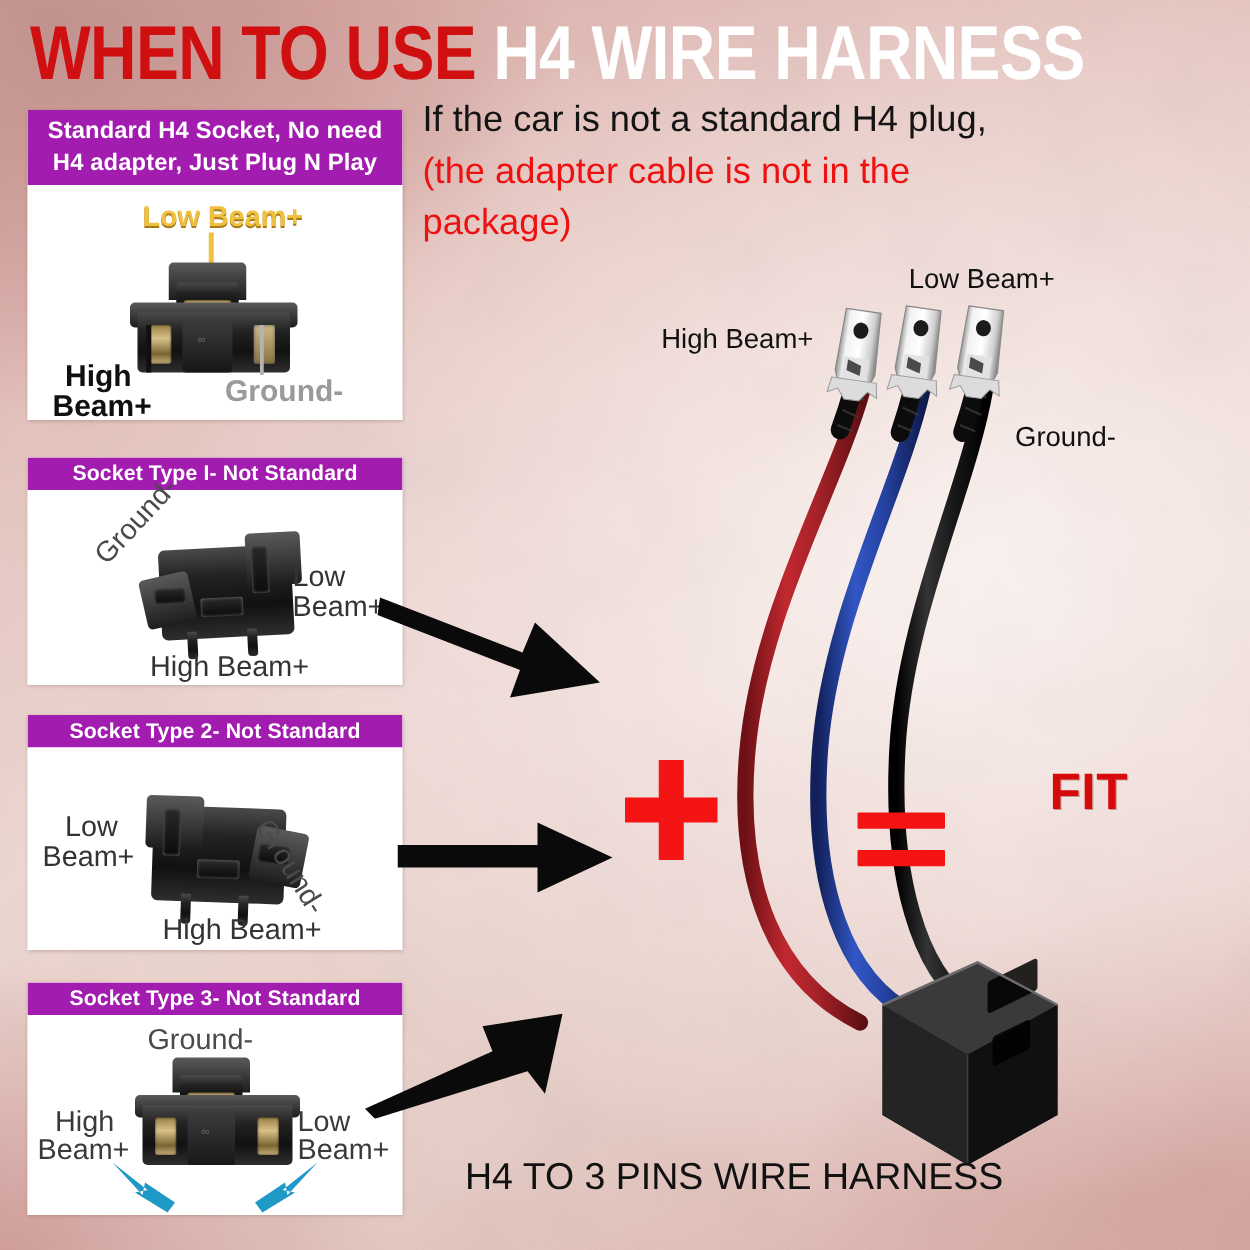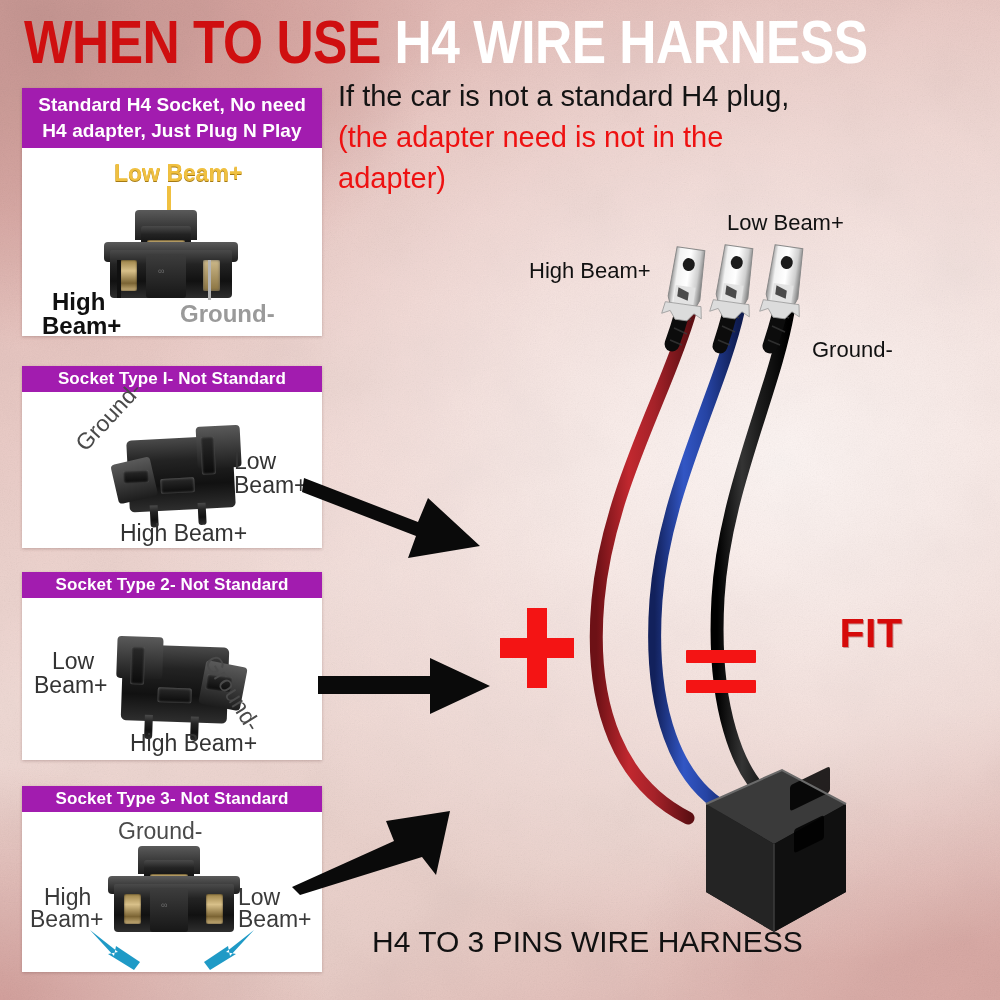--- a/index.html
+++ b/index.html
@@ -104,22 +104,22 @@
       </filter>
     </defs>
     <rect width="1000" height="1000" filter="url(#fgrain)"></rect>
     <rect width="1000" height="1000" filter="url(#fblotch)"></rect>
   </svg>
 
   <div class="title"><span class="red">WHEN TO USE </span><span class="white">H4 WIRE HARNESS</span></div>
 
   <div class="copy">
     <span>If the car is not a standard H4 plug,</span><br>
-    <span class="redline"> (the adapter need is not in the</span>
-    <span class="redline">adapter)</span>
+    <span class="redline"> (the adapter cable is not in the</span>
+    <span class="redline">package)</span>
   </div>
 
   <div class="panel" style="left:22px;top:88px;width:300px;height:248px;">
     <div class="hdr" style="height:56px;font-size:19px;line-height:26px;padding-top:4px;">
       <div>Standard H4 Socket, No need</div>
       <div>H4 adapter, Just Plug N Play</div>
     </div>
     <div class="body" style="height:192px;">
 
       <div class="lbl" style="left:92px;top:12px;font-size:23px;color:#f0c040;text-shadow:0 1px 0 #a57a14;">Low Beam+</div>

